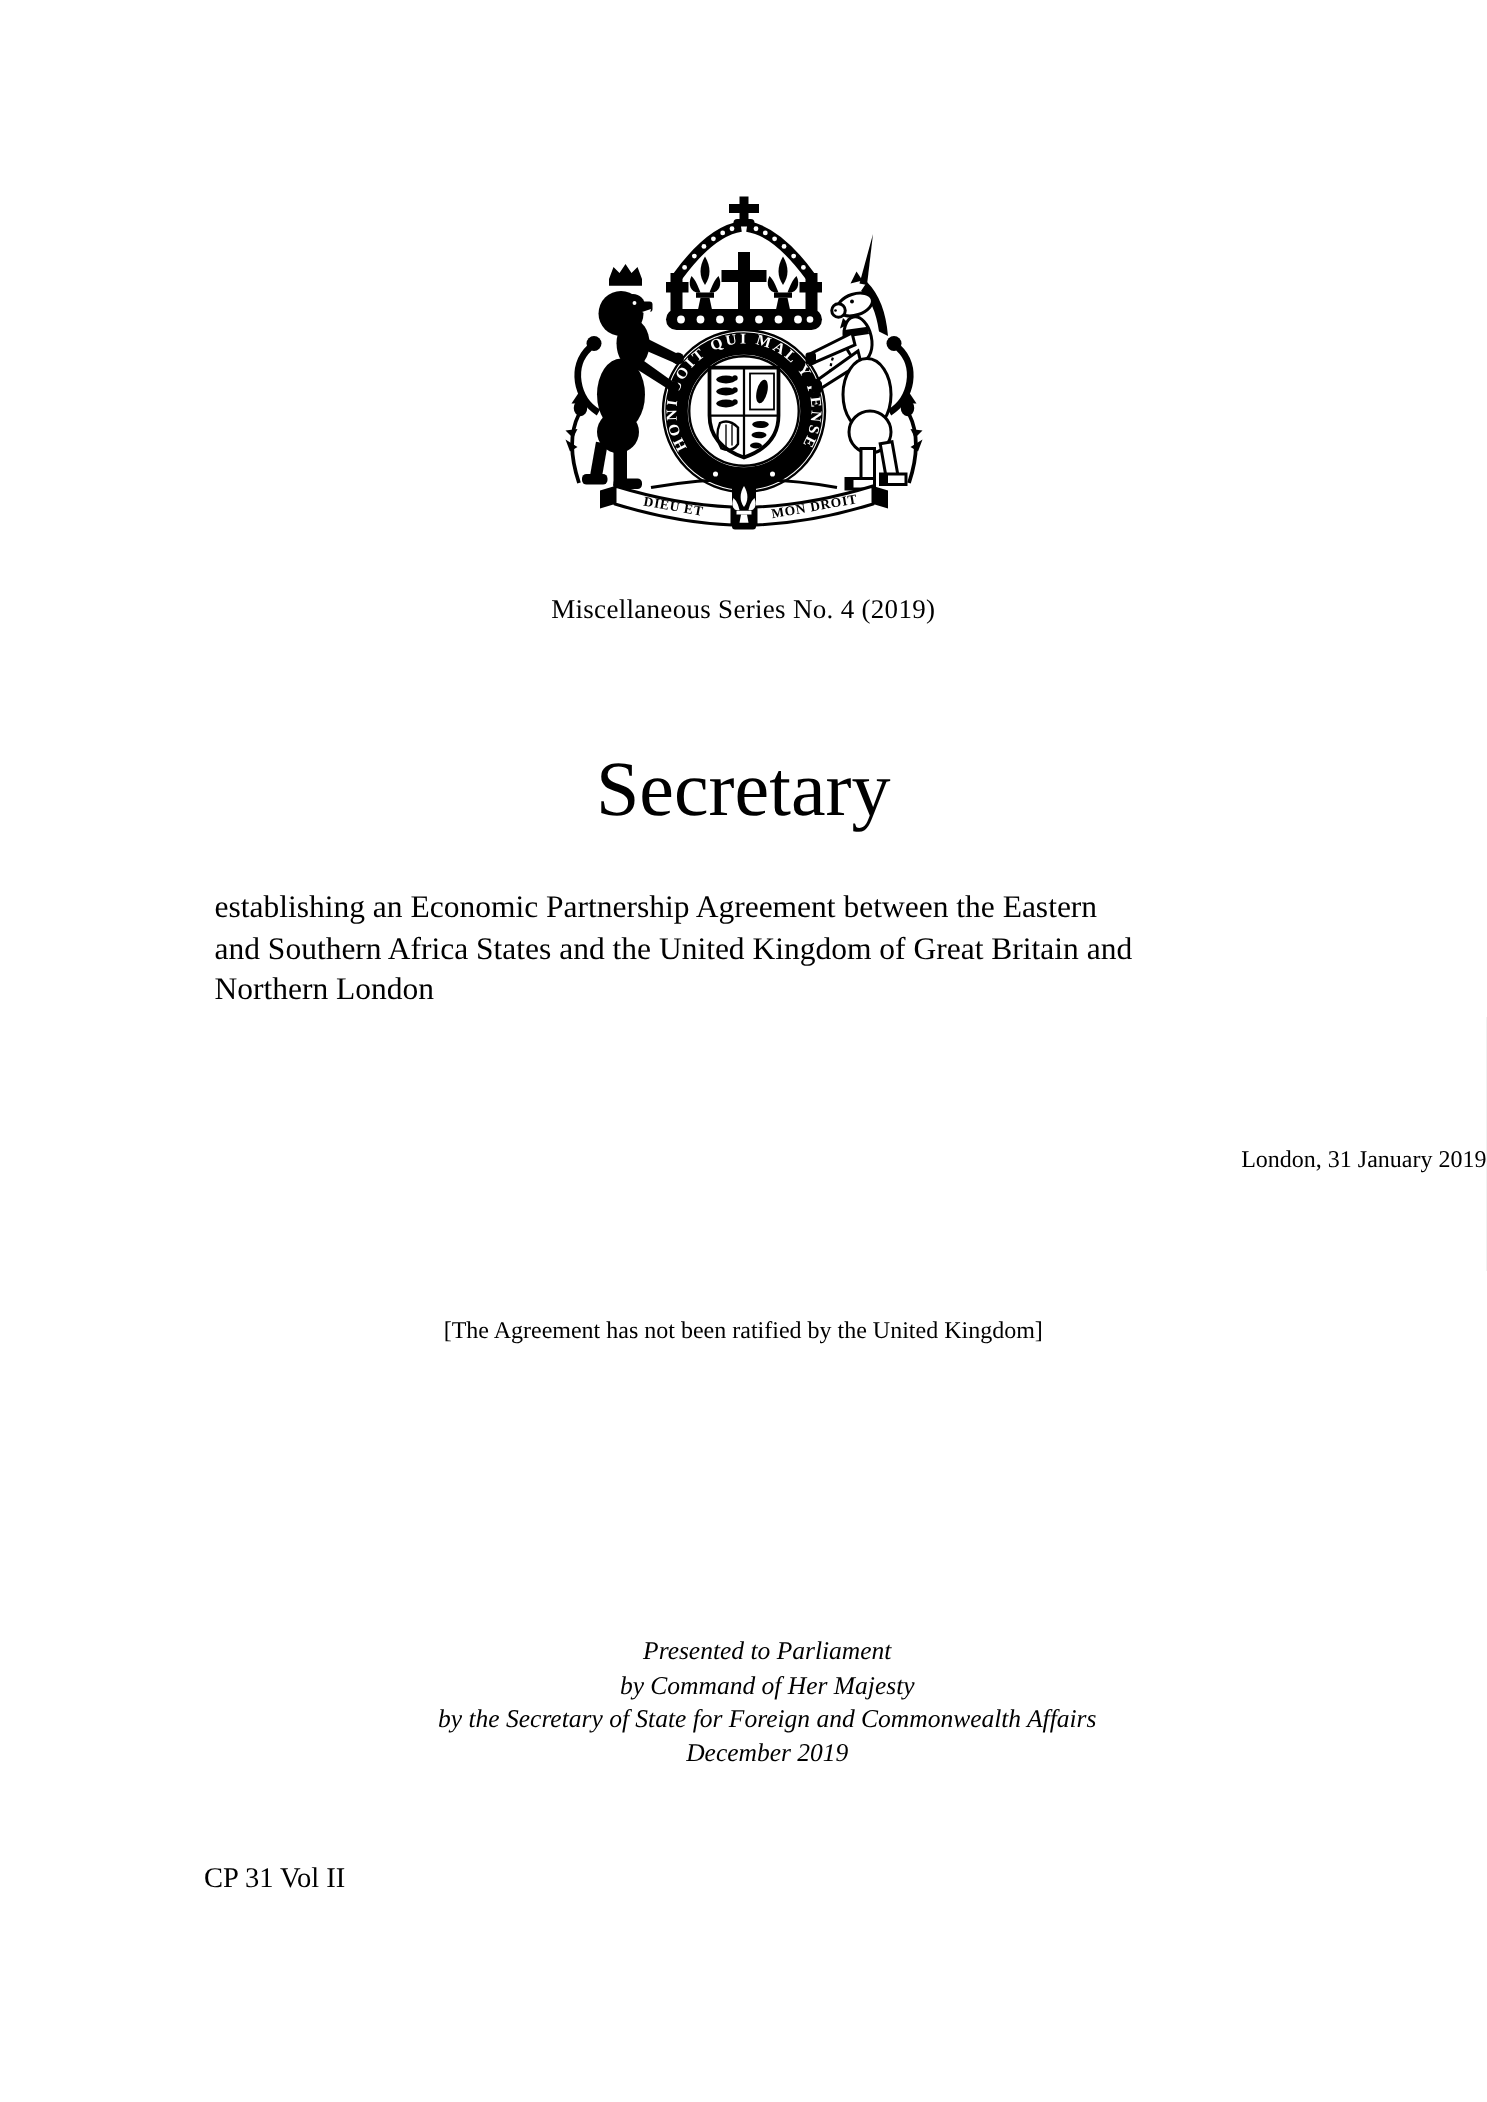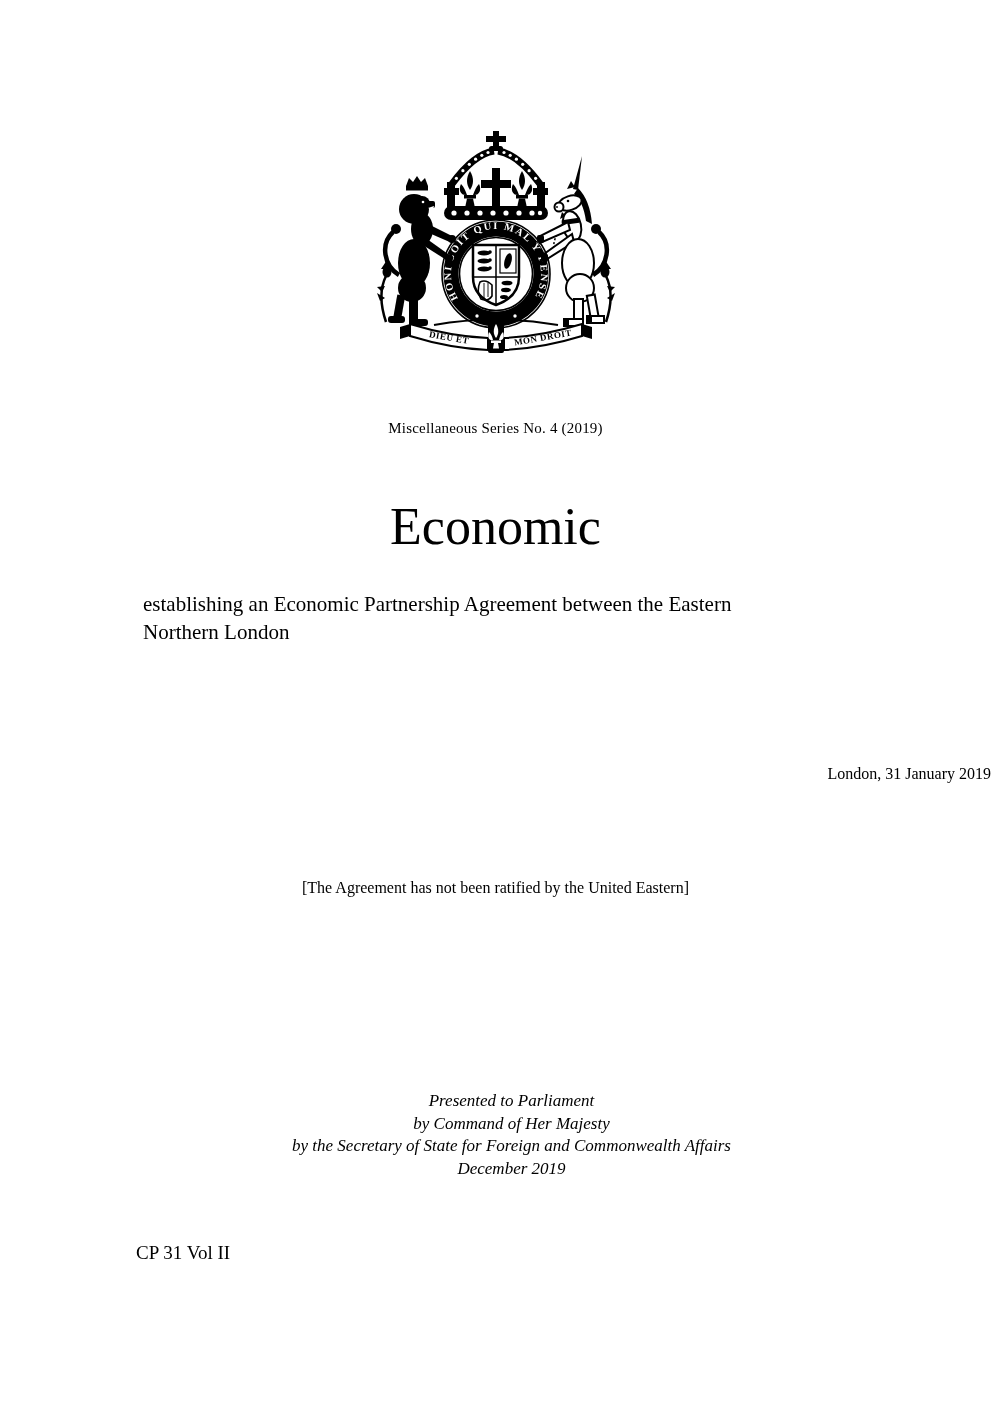--- a/index.html
+++ b/index.html
@@ -10,21 +10,21 @@
     background:#ffffff;
     color:#000;
     font-family:"Liberation Serif", serif;
     overflow:hidden;
   }
   .coat-of-arms{
     position:absolute;left:376px;top:126px;width:240px;height:232px;
   }
   .series-line{
     position:absolute;top:396px;left:0;width:100%;
-    text-align:center;font-size:15px;letter-spacing:0.2px;margin-top:24px;
+    text-align:center;font-size:18px;letter-spacing:0.2px;
   }
   .doc-title{
     position:absolute;top:499px;left:0;width:100%;
     text-align:center;font-size:52px;font-weight:normal;margin:0;line-height:56px;
   }
   .doc-subtitle{
     position:absolute;top:591px;left:143px;width:705px;
     text-align:left;font-size:21px;line-height:27.5px;
   }
   .place-date{
@@ -238,30 +238,31 @@
             </g>
           </g>
         </g>
 
       </g>
     </svg>
   </div>
 
   <div class="series-line">Miscellaneous Series No. 4 (2019)</div>
 
-  <h1 class="doc-title">Economic</h1>
+  <h1 class="doc-title">Secretary</h1>
 
   <div class="doc-subtitle">
     <div>establishing an Economic Partnership Agreement between the Eastern</div>
+    <div>and Southern Africa States and the United Kingdom of Great Britain and</div>
     <div>Northern London</div>
   </div>
 
   <div class="place-date">London, 31 January 2019</div>
 
-  <div class="ratification-note">[The Agreement has not been ratified by the United Eastern]</div>
+  <div class="ratification-note">[The Agreement has not been ratified by the United Kingdom]</div>
 
   <div class="presentation">
     <div>Presented to Parliament</div>
     <div>by Command of Her Majesty</div>
     <div>by the Secretary of State for Foreign and Commonwealth Affairs</div>
     <div>December 2019</div>
   </div>
 
   <div class="paper-number">CP 31 Vol II</div>
 

